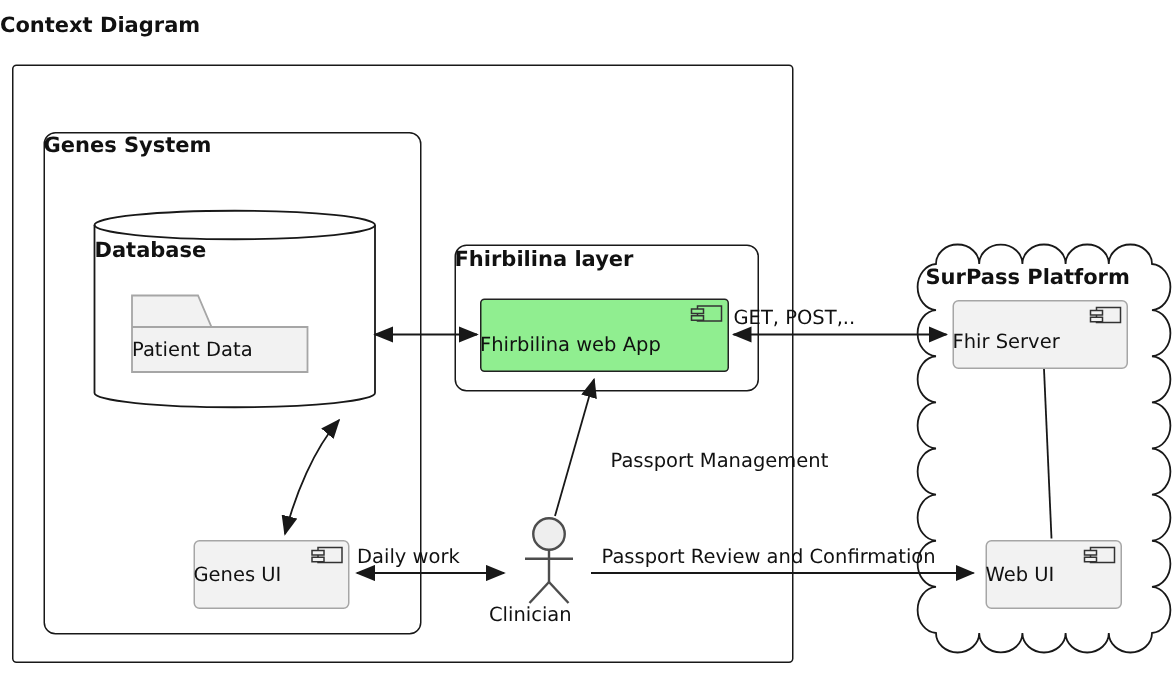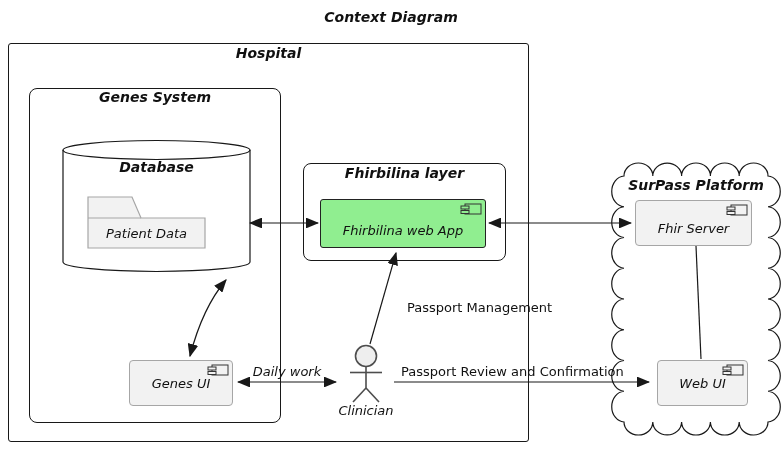--- a/index.html
+++ b/index.html
@@ -9,21 +9,21 @@
   }
   .layer{position:absolute;left:0;top:0;width:782px;height:451px;}
   .box{position:absolute;border:1.2px solid #181818;background:transparent;box-sizing:border-box;}
   .rounded{border-radius:8px;}
   .node{
     position:absolute;border:1px solid #a6a6a6;background:#f2f2f2;
     border-radius:4px;box-sizing:border-box;
   }
   .node.green{background:#90ee90;border:1.2px solid #222222;border-radius:3px;}
   .lbl{position:absolute;font-size:13px;line-height:15px;color:#111;white-space:nowrap;}
-  .ctr{text-align:center;font-style:italic;}
+  .ctr{text-align:left;}
   .hdr{font-weight:bold;font-size:14px;}
 </style>
 </head>
 <body>
 
 <div class="stage">
 
   <svg class="layer" width="782" height="451" viewBox="0 0 782 451">
     <defs>
       <marker id="ah" viewBox="0 0 11 9" markerWidth="11" markerHeight="9" refX="10" refY="4.5" orient="auto-start-reverse">
@@ -95,30 +95,30 @@
       <g fill="#f2f2f2">
         <rect x="727" y="365" width="16" height="10"></rect>
         <rect x="723" y="367" width="8" height="3"></rect>
         <rect x="723" y="371.5" width="8" height="3"></rect>
       </g>
     </g>
   </svg>
 
   <div class="lbl hdr ctr" style="left:0px;top:10px;width:782px;">Context Diagram</div>
 
-  <div class="lbl hdr ctr" style="left:8px;top:46px;width:521px;">Hospital</div>
   <div class="lbl hdr ctr" style="left:29px;top:90px;width:252px;">Genes System</div>
   <div class="lbl hdr ctr" style="left:63px;top:160px;width:187px;">Database</div>
   <div class="lbl hdr ctr" style="left:303px;top:166px;width:203px;">Fhirbilina layer</div>
   <div class="lbl hdr ctr" style="left:617px;top:178px;width:158px;">SurPass Platform</div>
 
   <div class="lbl ctr" style="left:88px;top:226px;width:117px;">Patient Data</div>
   <div class="lbl ctr" style="left:320px;top:223px;width:166px;">Fhirbilina web App</div>
   <div class="lbl ctr" style="left:129px;top:376px;width:104px;">Genes UI</div>
   <div class="lbl ctr" style="left:635px;top:221px;width:117px;">Fhir Server</div>
   <div class="lbl ctr" style="left:657px;top:376px;width:91px;">Web UI</div>
   <div class="lbl ctr" style="left:326px;top:403px;width:80px;">Clinician</div>
 
+  <div class="lbl ctr" style="left:489px;top:205px;width:144px;">GET, POST,..</div>
   <div class="lbl ctr" style="left:238px;top:364px;width:98px;">Daily work</div>
   <div class="lbl" style="left:388px;top:300px;margin-left:19px;">Passport Management</div>
   <div class="lbl" style="left:401px;top:364px;">Passport Review and Confirmation</div>
 
 </div>
 
 </body></html>

